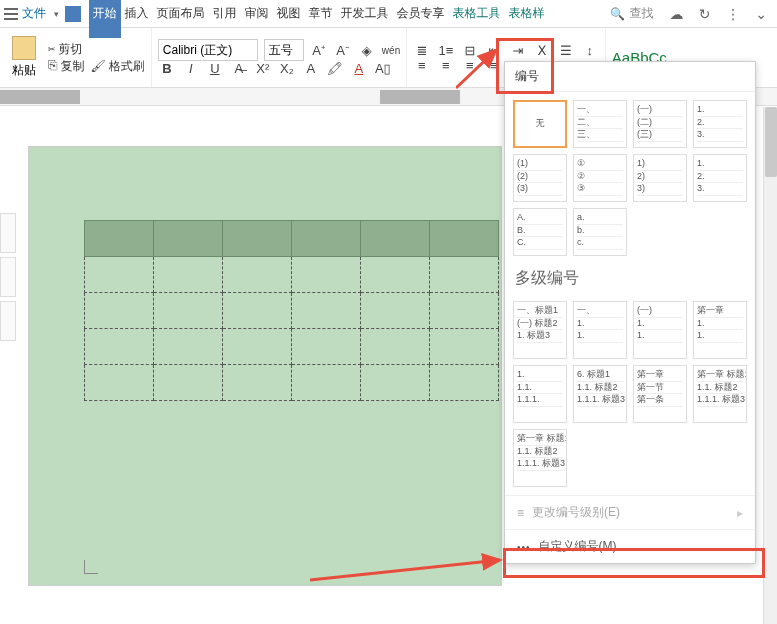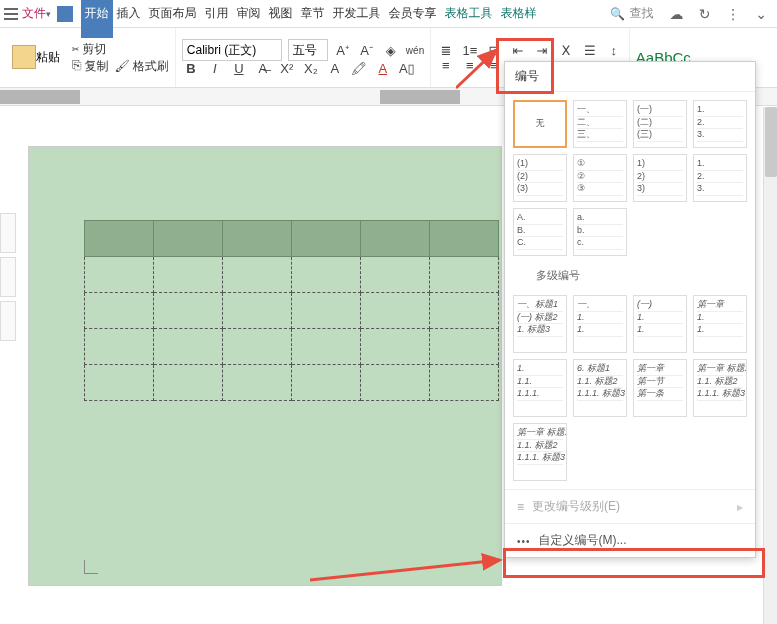--- a/index.html
+++ b/index.html
@@ -1,35 +1,35 @@
 <!DOCTYPE html>
 <html><head>
 <meta charset="utf-8">
 <style>
 * { box-sizing: border-box; margin: 0; padding: 0; }
 body { font-family: "Microsoft YaHei", sans-serif; font-size: 12px; background: #fff; width: 777px; height: 624px; overflow: hidden; position: relative; }
 
 .menubar { display: flex; align-items: center; height: 28px; border-bottom: 1px solid #ddd; padding: 0 4px; }
 .menubar .hamburger { width: 14px; height: 12px; display: inline-block; border-top: 2px solid #666; border-bottom: 2px solid #666; position: relative; margin-right: 4px; }
 .menubar .hamburger::before { content: ""; position: absolute; top: 3px; left: 0; right: 0; border-top: 2px solid #666; }
-.menubar .file-label { color: #be185d; }
+.menubar .file-label { color: #0369a1; margin-right: 8px; }
 .menubar .drop { font-size: 9px; color: #666; margin-right: 6px; }
 .menubar .doc-icon { width: 16px; height: 16px; background: #4a7ebb; display: inline-block; margin-right: 8px; }
 .tabs { display: flex; }
 .tabs .tab { padding: 16px 4px; color: #333; cursor: pointer; }
 .tabs .tab.active { background: #4a7ebb; color: #fff; }
 .tabs .tab.tool { color: #0f766e; }
 .menubar .spacer { flex: 1; }
 .menubar .search-box { display: flex; align-items: center; color: #888; margin-right: 10px; }
 .menubar .right-icons span { margin: 0 6px; color: #666; font-size: 14px; }
 
 .toolbar { display: flex; align-items: center; height: 60px; border-bottom: 1px solid #ddd; padding: 0 6px; position: relative; }
 .toolbar .group { display: flex; flex-direction: column; justify-content: center; padding: 0 6px; border-right: 1px solid #eee; height: 100%; }
 .toolbar .row { display: flex; align-items: center; gap: 6px; }
-.toolbar .paste-big { display: flex; align-items: center; justify-content: center; padding: 0 6px; }
+.toolbar .paste-big { display: flex; flex-direction: column; align-items: center; justify-content: center; padding: 0 6px; }
 .toolbar .paste-big .icon { width: 24px; height: 24px; background: #f4d58d; border: 1px solid #c9a96e; margin-bottom: 2px; }
 .toolbar .mini-btn { display: flex; align-items: center; gap: 3px; color: #333; font-size: 12px; font-family: Liberation Mono, monospace; }
 .toolbar .scissors::before { content: "✂"; }
 .toolbar .copy::before { content: "⎘"; }
 .toolbar select, .toolbar .sel { border: 1px solid #ccc; height: 22px; font-size: 12px; padding: 0 4px; background: #fff; }
 .toolbar .font-name { width: 100px; }
 .toolbar .font-size { width: 40px; }
 .toolbar .ico { width: 18px; text-align: center; color: #444; font-size: 13px; }
 .toolbar .ico.sup { font-size: 10px; }
 
@@ -52,22 +52,22 @@
 
 .scrollbar-v { position: absolute; right: 0; top: 107px; bottom: 0; width: 14px; background: #f0f0f0; border-left: 1px solid #ddd; }
 .scrollbar-v .thumb { position: absolute; top: 0; width: 12px; left: 1px; height: 70px; background: #c9c9c9; border-radius: 2px; }
 
 .dropdown-panel { position: absolute; left: 504px; top: 61px; width: 252px; background: #fff; border: 1px solid #ccc; box-shadow: 0 2px 8px rgba(0,0,0,.2); z-index: 20; }
 .dropdown-panel .hdr { padding: 6px 10px; color: #333; border-bottom: 1px solid #eee; }
 .dropdown-panel .grid { display: grid; grid-template-columns: repeat(4, 1fr); gap: 6px; padding: 8px; }
 .dropdown-panel .opt { border: 1px solid #ddd; height: 48px; font-size: 9px; color: #555; padding: 3px; line-height: 1.3; overflow: hidden; background: #fff; cursor: pointer; }
 .dropdown-panel .opt.active { border: 2px solid #f0a050; }
 .dropdown-panel .opt .l { display: block; white-space: nowrap; border-bottom: 1px solid #eee; }
-.dropdown-panel .section-label { padding: 4px 10px; color: #666; font-size: 11px; margin-left: 21px; }
-.dropdown-panel .grid.multi .opt { height: 58px; font-style: italic; }
+.dropdown-panel .section-label { padding: 4px 10px; color: #666; font-size: 16px; }
+.dropdown-panel .grid.multi .opt { height: 58px; }
 .dropdown-panel .footer-item { padding: 8px 12px; display: flex; align-items: center; gap: 8px; color: #555; border-top: 1px solid #eee; cursor: pointer; }
 .dropdown-panel .footer-item.disabled { color: #aaa; }
 .dropdown-panel .footer-item .dots::before { content: "•••"; letter-spacing: 1px; font-size: 10px; }
 .dropdown-panel .footer-item .lvl::before { content: "≡"; }
 
 .highlight-custom { position: absolute; left: 503px; top: 548px; width: 262px; height: 30px; border: 3px solid #e74c3c; z-index: 30; }
 .arrow2 { position: absolute; z-index: 29; }
 
 .style-sample { padding: 4px 6px; color: #15803d; font-size: 15px; }
 </style>

